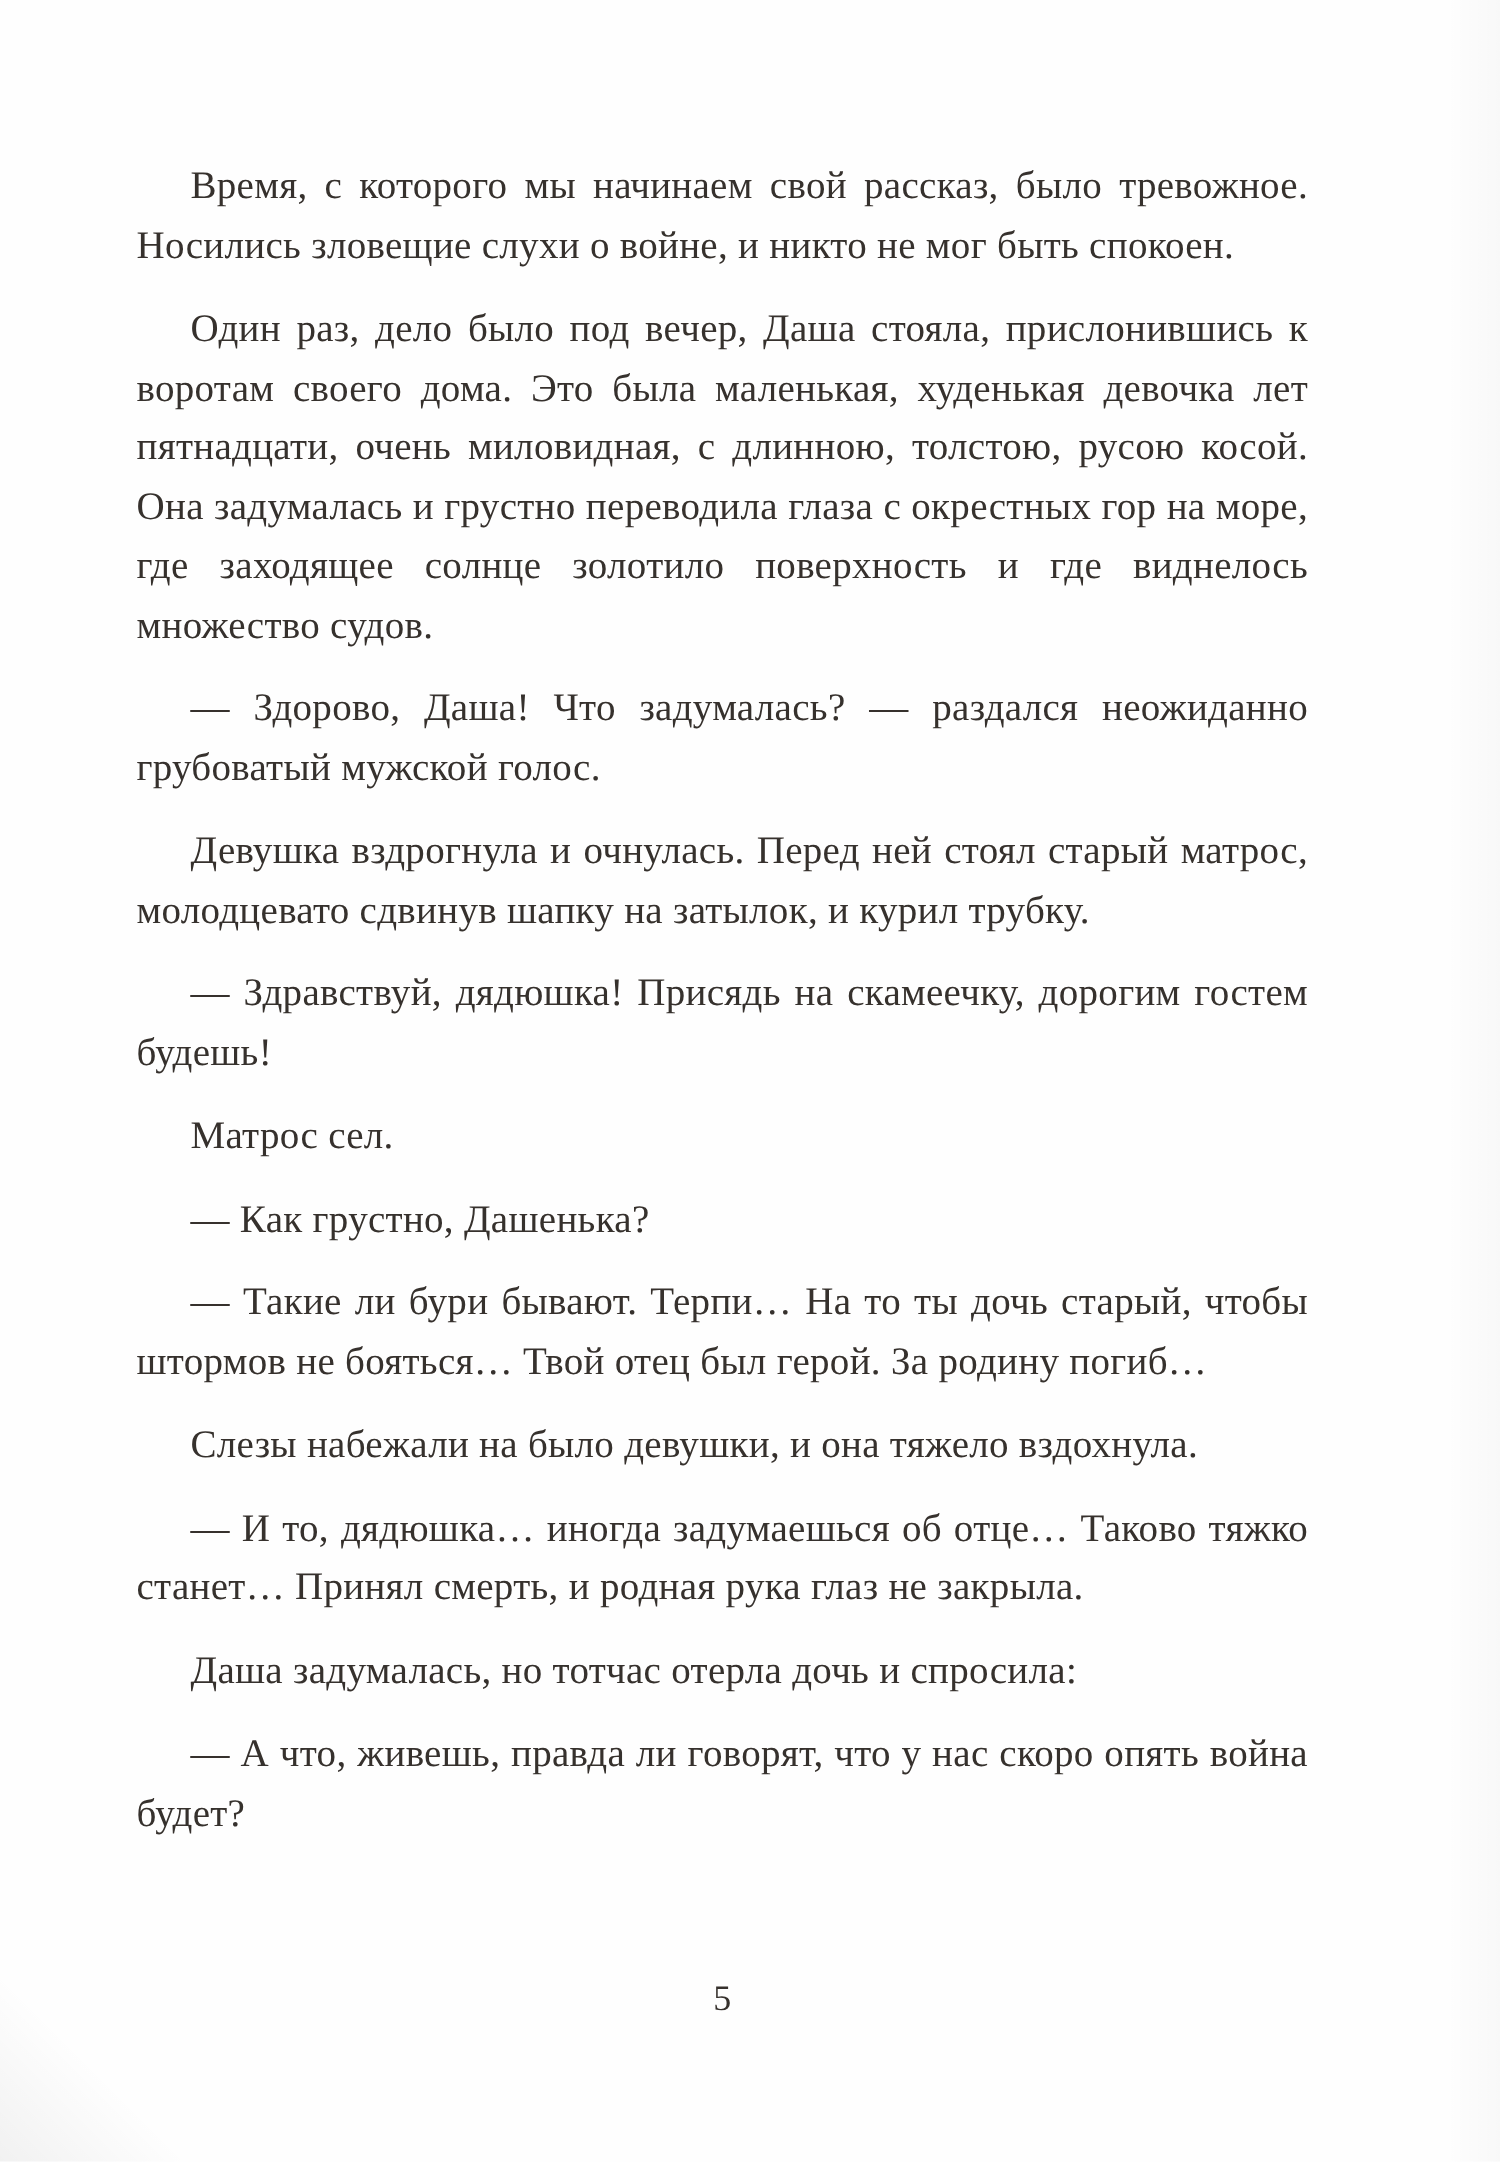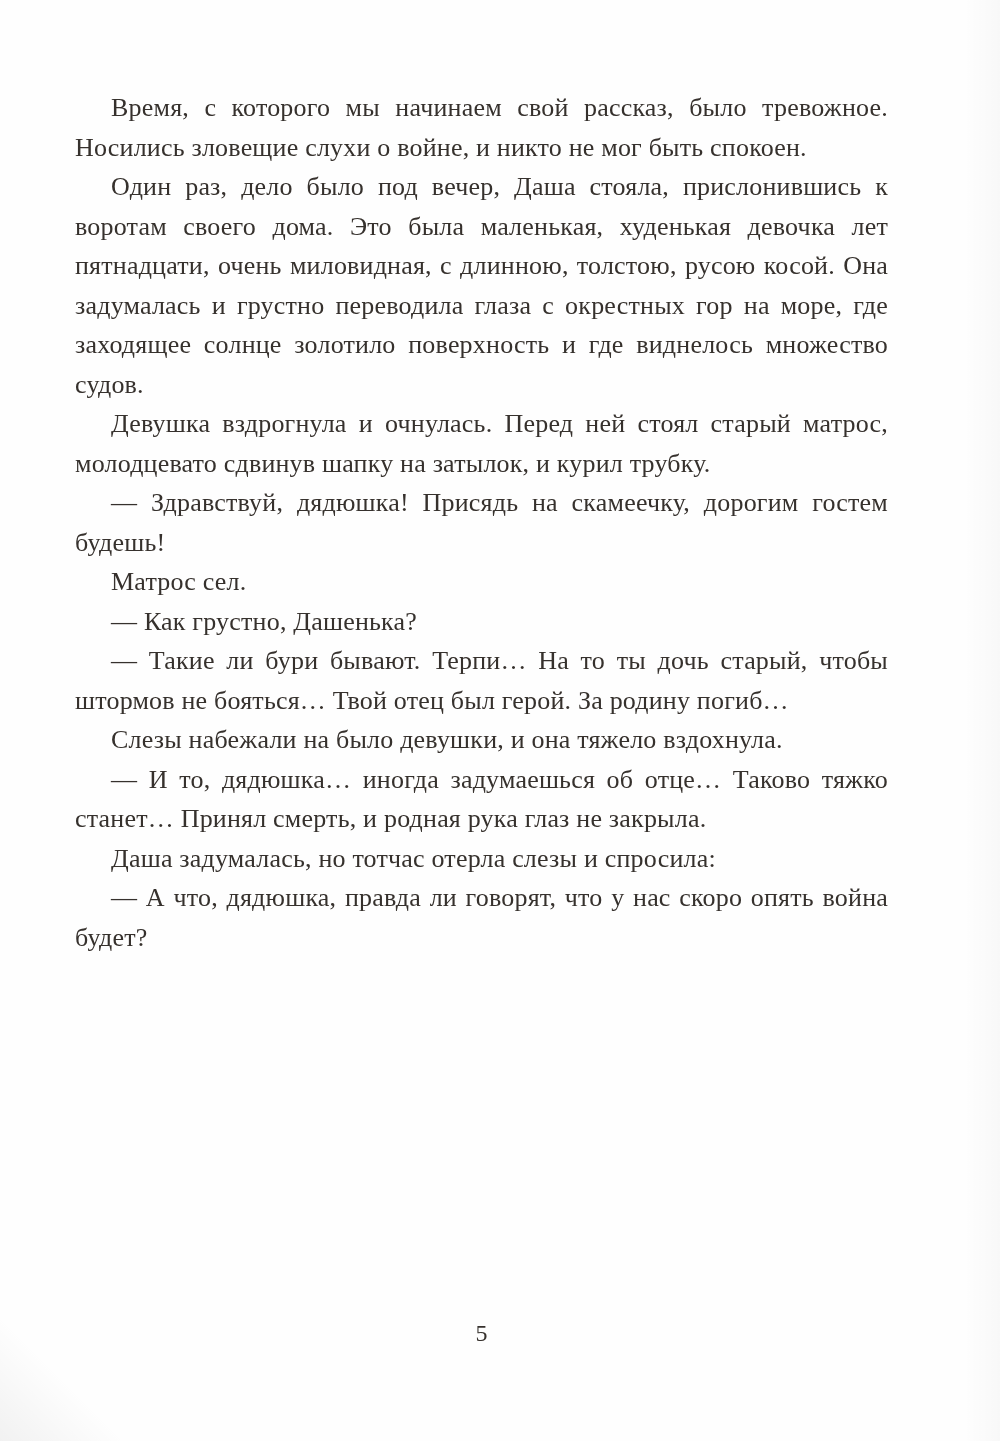--- a/index.html
+++ b/index.html
@@ -42,21 +42,21 @@
     left: 75px;
     top: 88px;
     width: 813px;
     color: #36312d;
     font-size: 26px;
     line-height: 39.5px;
     text-align: justify;
     letter-spacing: 0.2px;
   }
   .text-block p {
-    margin: 0;
+    margin: 16px;
     padding: 0;
     text-indent: 36px;
   }
   .page-number {
     position: absolute;
     left: 75px;
     top: 1318px;
     width: 813px;
     text-align: center;
     color: #36312d;
@@ -64,24 +64,25 @@
     line-height: 30px;
   }
 </style>
 </head>
 <body>
 
 <div class="book-page">
   <div class="text-block">
     <p>Время, с которого мы начинаем свой рассказ, было тревожное. Носились зловещие слухи о войне, и никто не мог быть спокоен.</p>
     <p>Один раз, дело было под вечер, Даша стояла, прислонившись к воротам своего дома. Это была маленькая, худенькая девочка лет пятнадцати, очень миловидная, с длинною, толстою, русою косой. Она задумалась и грустно переводила глаза с окрестных гор на море, где заходящее солнце золотило поверхность и где виднелось множество судов.</p>
+    <p>— Здорово, Даша! Что задумалась? — раздался неожиданно грубоватый мужской голос.</p>
     <p>Девушка вздрогнула и очнулась. Перед ней стоял старый матрос, молодцевато сдвинув шапку на затылок, и курил трубку.</p>
     <p>— Здравствуй, дядюшка! Присядь на скамеечку, дорогим гостем будешь!</p>
     <p>Матрос сел.</p>
     <p>— Как грустно, Дашенька?</p>
     <p>— Такие ли бури бывают. Терпи… На то ты дочь старый, чтобы штормов не бояться… Твой отец был герой. За родину погиб…</p>
     <p>Слезы набежали на было девушки, и она тяжело вздохнула.</p>
     <p>— И то, дядюшка… иногда задумаешься об отце… Таково тяжко станет… Принял смерть, и родная рука глаз не закрыла.</p>
-    <p>Даша задумалась, но тотчас отерла слезы и спросила:</p>
-    <p>— А что, дядюшка, правда ли говорят, что у нас скоро опять война будет?</p>
+    <p>Даша задумалась, но тотчас отерла дочь и спросила:</p>
+    <p>— А что, живешь, правда ли говорят, что у нас скоро опять война будет?</p>
   </div>
   <div class="page-number">5</div>
 </div>
 
 </body></html>

